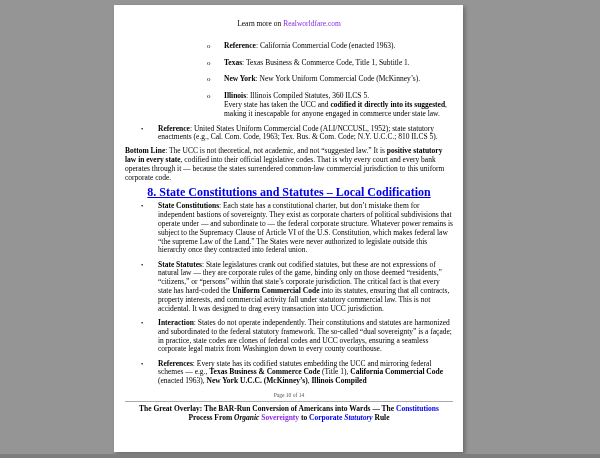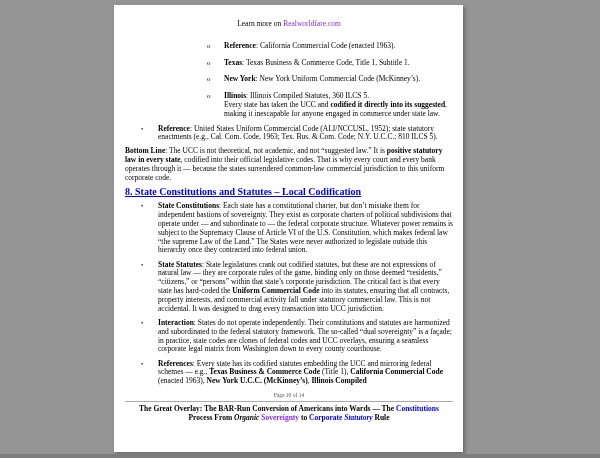--- a/index.html
+++ b/index.html
@@ -21,22 +21,22 @@
   .li .marker{position:absolute;font-size:7px;}
   .li.sub{padding-left:99px;margin-bottom:8px;}
   .li.sub .marker{left:82px;}
   .li.main{padding-left:33px;margin-bottom:5px;}
   .li.main .marker{left:16px;font-size:6.5px;}
   .sublist{margin-bottom:0;}
   .sublist .li.sub:last-child{margin-bottom:6px;}
   .mainlist .li.main{margin-bottom:5.5px;}
   .para{margin:0 0 5px 0;}
   .heading{
-    margin:0 0 5px 0;
-    font-size:10px;font-weight:bold;text-decoration:underline;
+    margin:0 0 5px 0;text-align:center;
+    font-size:12px;font-weight:bold;text-decoration:underline;
     color:#0000EE;line-height:10px;
   }
   .pagenum{text-align:center;font-size:5.5px;color:#555555;margin-top:2px;line-height:7px;}
   .rule{border-top:1px solid #aaaaaa;margin:2px 0;}
   .footer{text-align:center;font-weight:bold;font-size:7.5px;line-height:9.5px;}
 </style>
 </head>
 <body>
 
 <div class="page">

